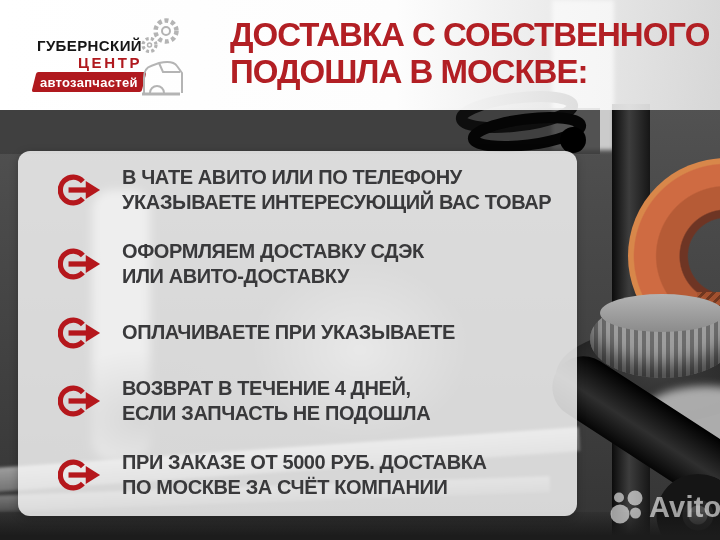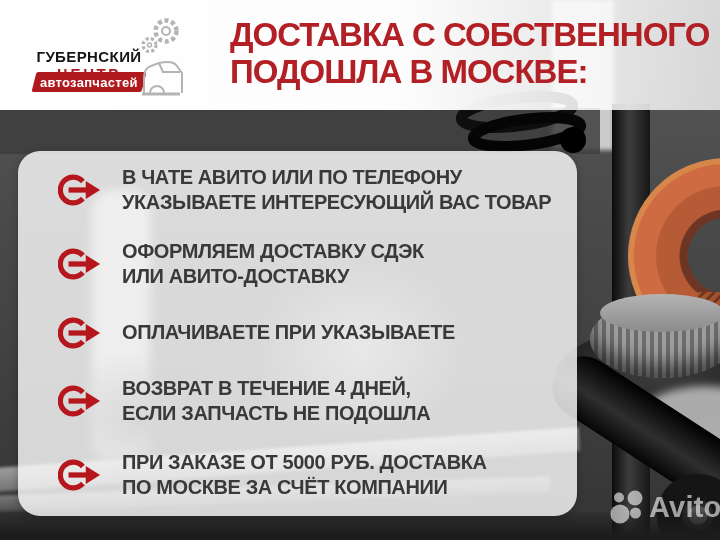--- a/index.html
+++ b/index.html
@@ -37,32 +37,32 @@
   .ph-drumcap{left:600px;top:294px;width:124px;height:38px;border-radius:50%;background:linear-gradient(180deg,#b4b4b4,#8b8b8b);}
   .ph-lightpart{left:636px;top:386px;width:140px;height:72px;border-radius:50%;background:#b9b9b9;filter:blur(4px);opacity:.9;}
   .ph-arm{left:540px;top:398px;width:215px;height:62px;border-radius:31px;background:linear-gradient(180deg,#000,#2f2f2f 55%,#050505);transform:rotate(33deg);}
   .ph-donut{left:655px;top:474px;width:86px;height:82px;border-radius:50%;
     background:radial-gradient(circle,#4f4f4f 0 9px,#262626 10px 15px,#151515 16px 41px,rgba(0,0,0,0) 42px);}
   .ph-bottom{left:0;top:512px;width:720px;height:28px;background:linear-gradient(180deg,rgba(20,20,20,.15),#1c1c1c 85%);}
   
   .band{left:0;top:0;width:720px;height:110px;z-index:2;
     background:linear-gradient(90deg,#ffffff 0%,#fdfdfd 55%,rgba(252,252,252,.78) 100%);}
   
-  .logo-text{left:36px;top:49px;width:106px;z-index:3;text-align:center;}
+  .logo-text{left:36px;top:38px;width:106px;z-index:3;text-align:right;}
   .brand-l1{font-size:15px;font-weight:700;color:#161616;letter-spacing:.4px;line-height:16px;}
   .brand-l2{font-size:15px;font-weight:700;color:#b0191e;letter-spacing:2.6px;line-height:17px;}
   .brand-banner{left:34px;top:72px;width:110px;height:20px;z-index:3;background:#b0191e;transform:skewX(-14deg);border-radius:2px;
     display:flex;align-items:center;justify-content:center;}
   .brand-banner span{display:block;transform:skewX(14deg);color:#fff;font-size:13px;font-weight:700;letter-spacing:.3px;}
   .logo-art{left:139px;top:16px;z-index:3;}
   
   .title{left:197px;top:16px;width:520px;z-index:3;color:#b21f24;font-weight:700;font-size:33px;line-height:37px;letter-spacing:-1px;margin-left:33px;}
   .title div{white-space:nowrap;}
   
-  .panel{left:18px;top:151px;width:559px;height:365px;z-index:2;background:rgba(255,255,255,.8);border-radius:22px;
+  .panel{left:18px;top:151px;width:559px;height:365px;z-index:2;background:rgba(255,255,255,.8);border-radius:12px;
     box-shadow:0 2px 8px rgba(0,0,0,.25);box-sizing:border-box;padding:14px 16px 16px 40px;
     display:flex;flex-direction:column;justify-content:space-between;}
   .benefit{display:flex;align-items:center;}
   .benefit .bicon{flex:0 0 44px;margin-right:20px;}
   .btext{font-size:20px;font-weight:700;color:#39393b;line-height:25px;letter-spacing:-.4px;}
   .btext div{white-space:nowrap;}
   
   .watermark{left:610px;top:489px;z-index:3;display:flex;align-items:center;}
   .wm-text{color:rgba(255,255,255,.6);font-size:29px;font-weight:700;letter-spacing:.2px;margin-left:3px;}
 </style>

